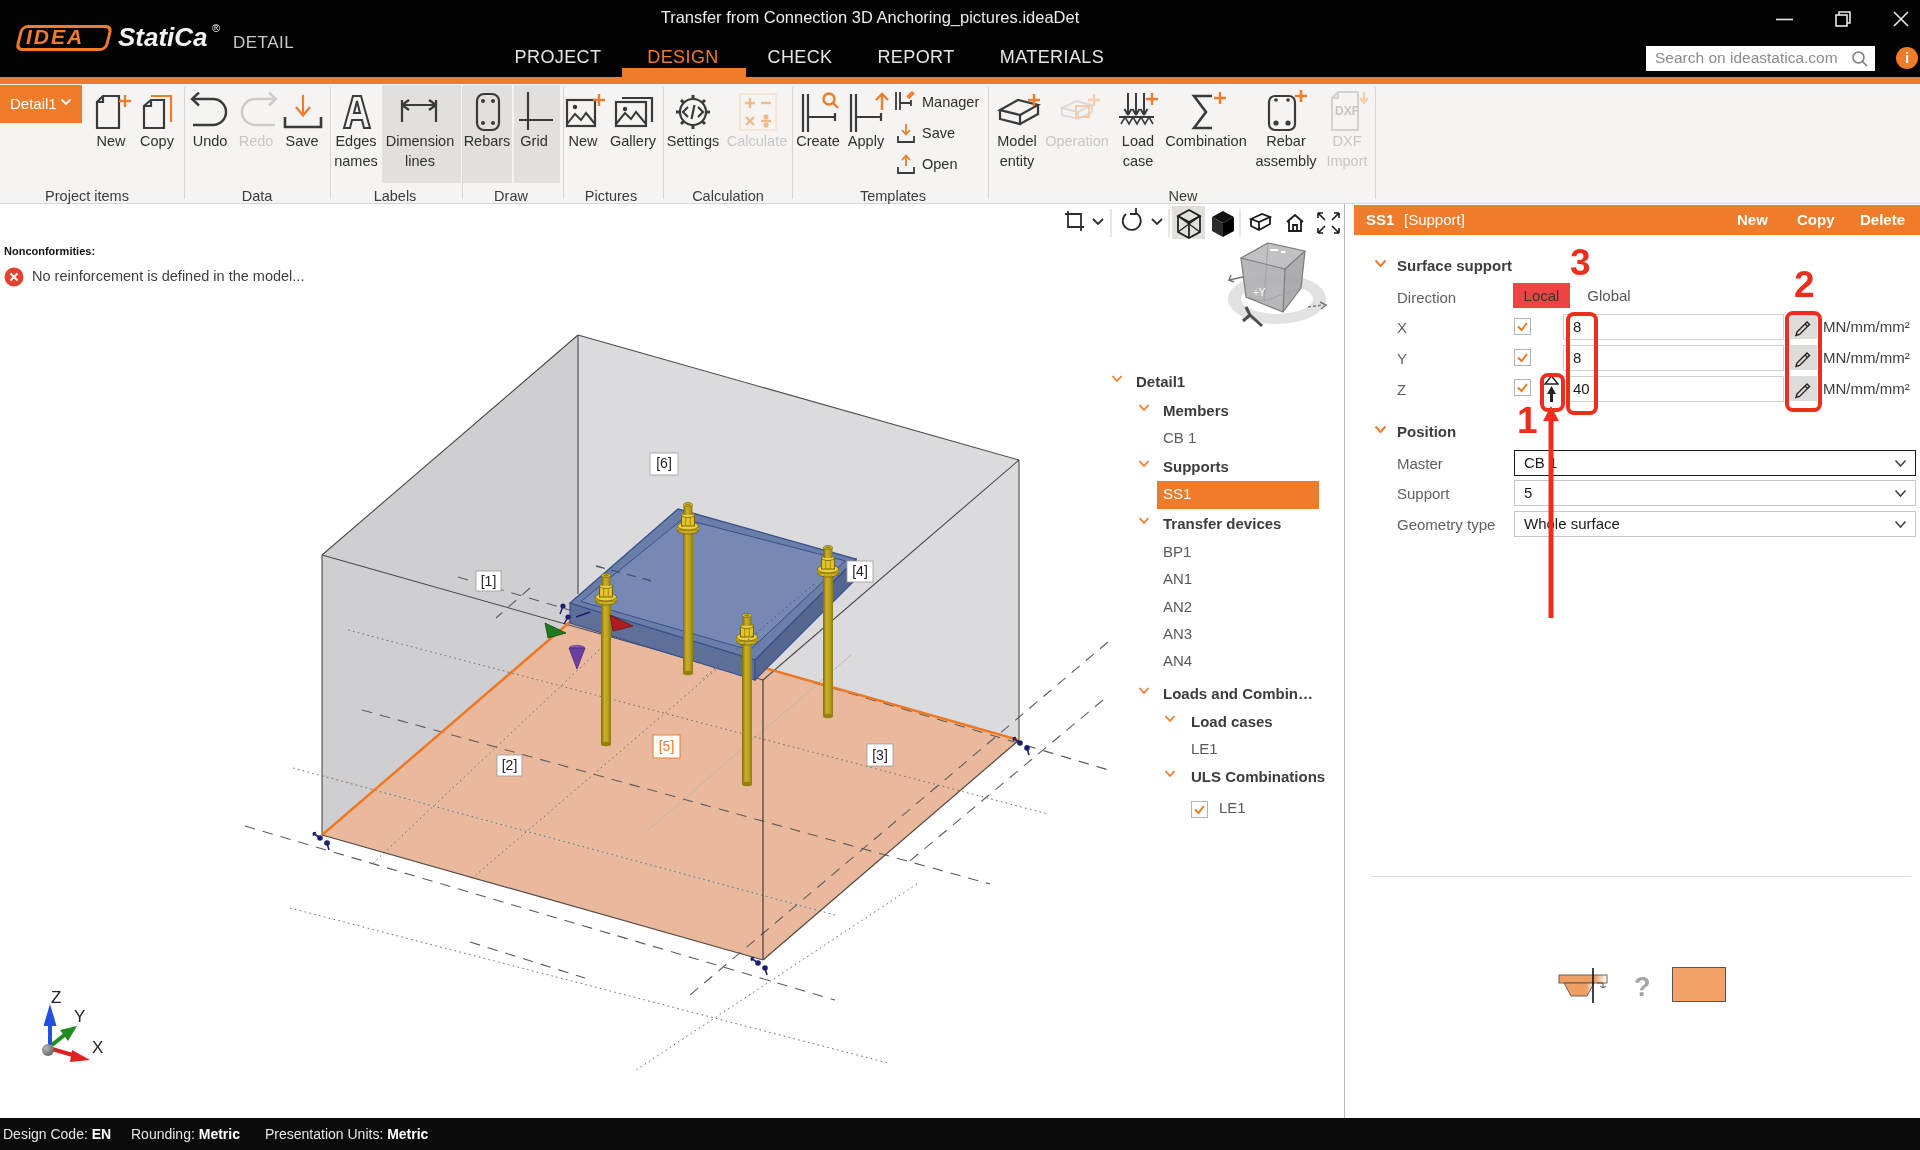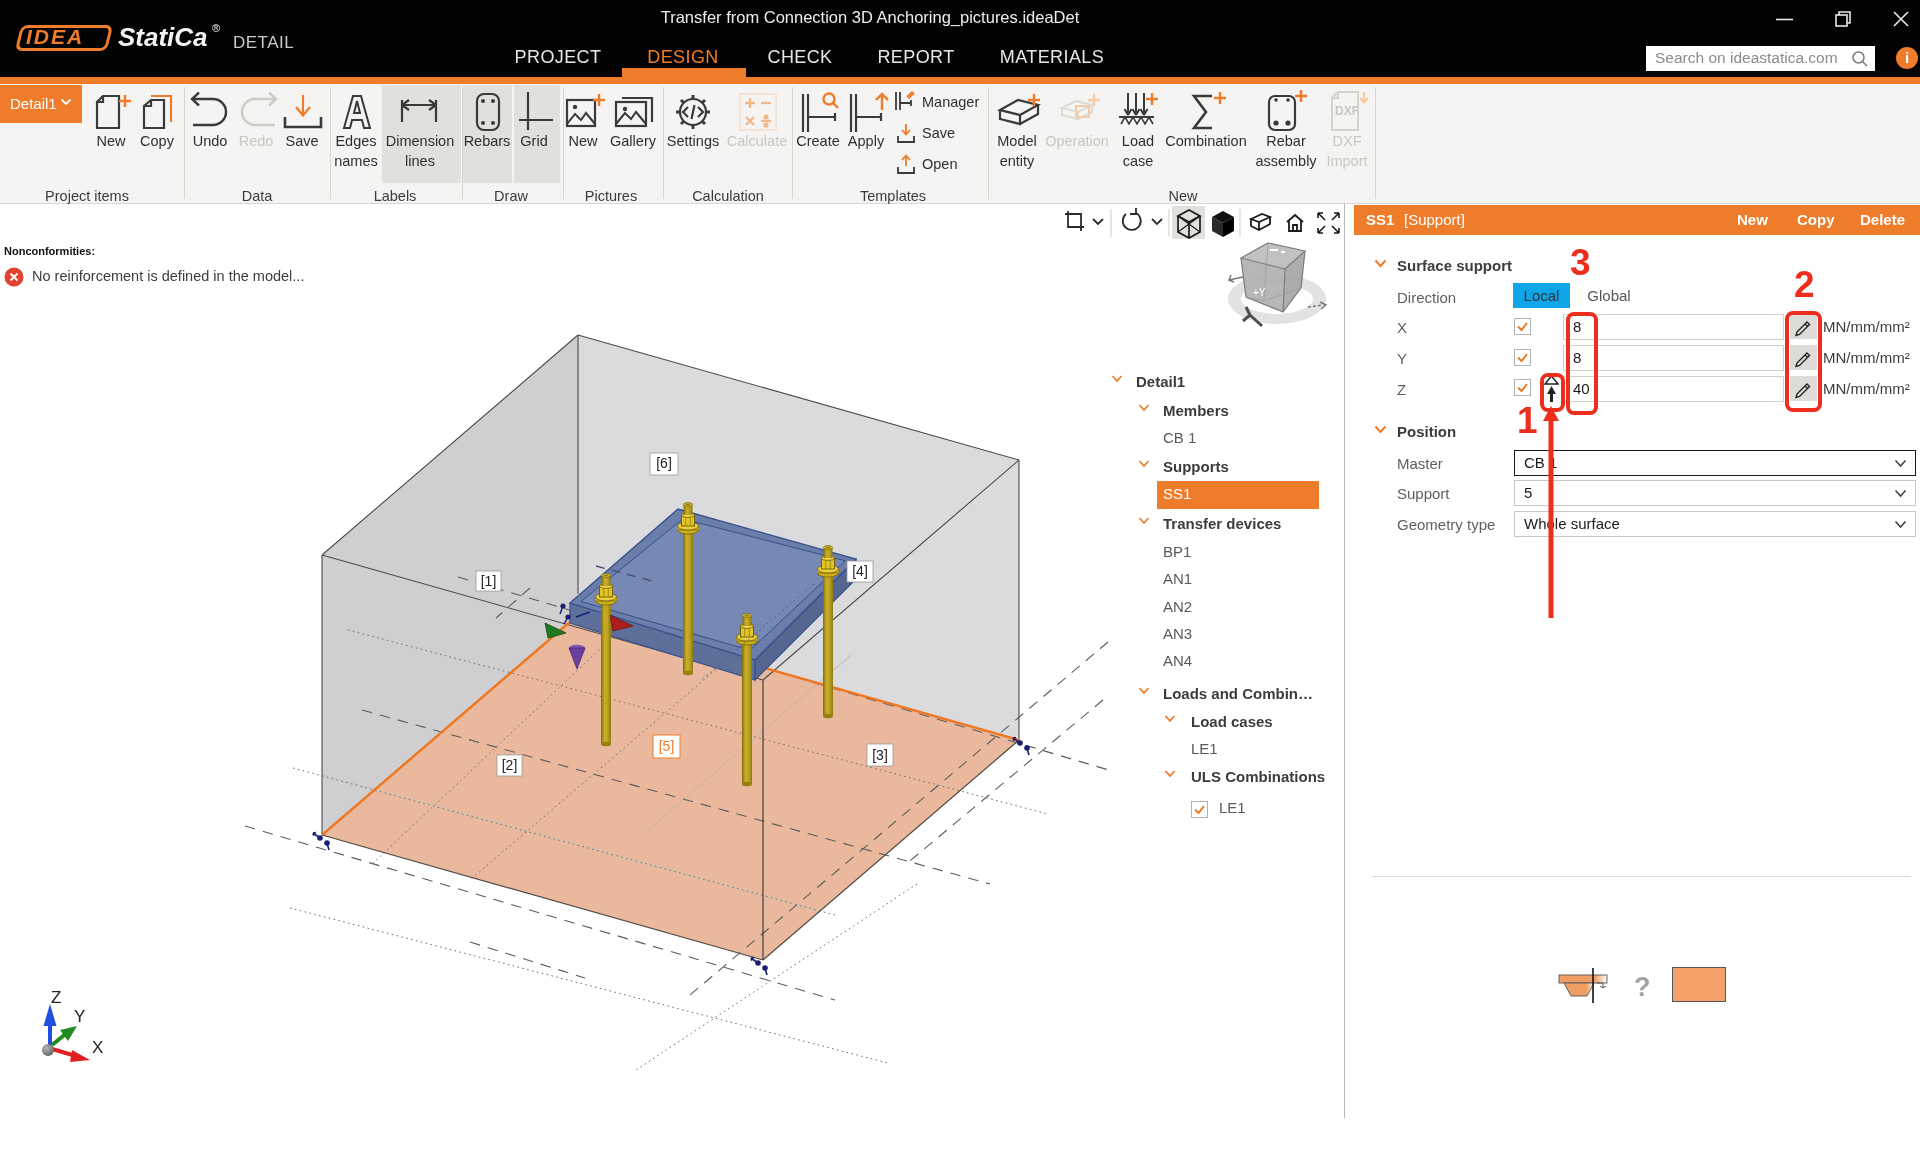--- a/index.html
+++ b/index.html
@@ -554,21 +554,21 @@
   <div class="ph-t" style="left:1737px;top:211px;font-weight:bold;">New</div>
   <div class="ph-t" style="left:1797px;top:211px;font-weight:bold;">Copy</div>
   <div class="ph-t" style="left:1860px;top:211px;font-weight:bold;">Delete</div>
 
   <svg class="abs" style="left:1374px;top:259px;" width="13" height="9" viewBox="0 0 13 9">
       <path d="M1.5 1.5 L6.5 7 L11.5 1.5" fill="none" stroke="#ee7c2b" stroke-width="2"></path>
     </svg>
   <div class="sechead" style="top:257px;">Surface support</div>
 
   <div class="prow-label" style="top:289px;">Direction</div>
-  <div class="abs" style="left:1513px;top:283px;width:57px;height:25px;background:#0ea5e9;font-size:15px;color:#333;text-align:center;line-height:25px;">Local</div>
+  <div class="abs" style="left:1513px;top:283px;width:57px;height:25px;background:#ef4444;font-size:15px;color:#333;text-align:center;line-height:25px;">Local</div>
   <div class="abs" style="left:1578px;top:283px;width:62px;height:25px;font-size:15px;color:#555;text-align:center;line-height:25px;">Global</div>
 
   <div class="prow-label" style="top:319px;">X</div>
   <div class="cbx" style="left:1514px;top:318px;"><svg width="15" height="15" viewBox="0 0 15 15">
         <path d="M3 7.5 L6.5 11 L12 4" fill="none" stroke="#e87a22" stroke-width="2"></path>
       </svg></div>
   <div class="field" style="top:314px;">
       <span>8</span>
     </div>
   <div class="pencilbtn" style="top:314px;"><svg width="27" height="25" viewBox="0 0 27 25">
@@ -652,13 +652,18 @@
           <stop offset="1" stop-color="#ffffff"></stop>
     </linearGradient>
       </defs>
     <rect x="2" y="9" width="48" height="8" fill="url(#fadeo)" stroke="#555" stroke-width="0.9"></rect>
     <polygon points="7,17 37,17 30,30 14,30" fill="url(#fadeo)" stroke="#555" stroke-width="0.9"></polygon>
     <line x1="36" y1="2" x2="36" y2="37" stroke="#111" stroke-width="1.6"></line>
     <path d="M40 17 h6 v5 M43 20 l3 2 3 -2" fill="none" stroke="#555" stroke-width="1"></path>
   </svg>
   <div class="abs" style="left:1634px;top:972px;font-size:27px;font-weight:bold;color:#a3a3a3;">?</div>
   <div class="abs" style="left:1672px;top:967px;width:52px;height:33px;background:#f3a169;border:1.5px solid #555;"></div>
+  <div id="statusbar">
+    <span class="sitem" style="left:3px;">Design Code: <b>EN</b></span>
+    <span class="sitem" style="left:131px;">Rounding: <b>Metric</b></span>
+    <span class="sitem" style="left:265px;">Presentation Units: <b>Metric</b></span>
+  </div>
 </div>
 
 </body></html>

